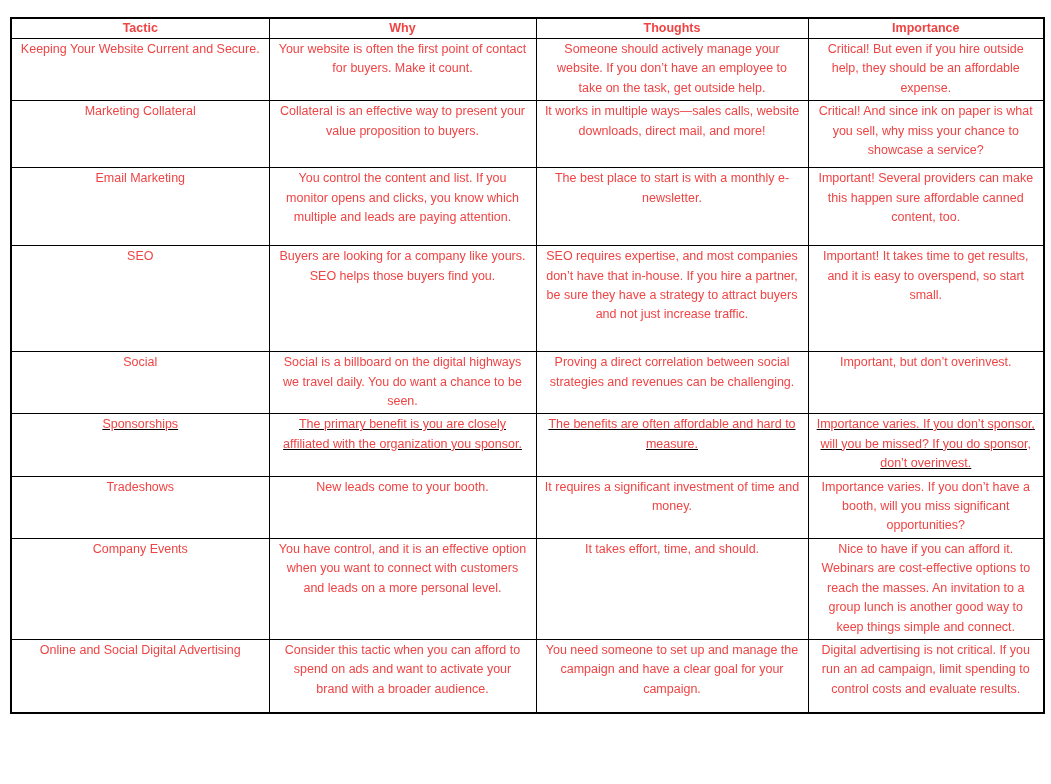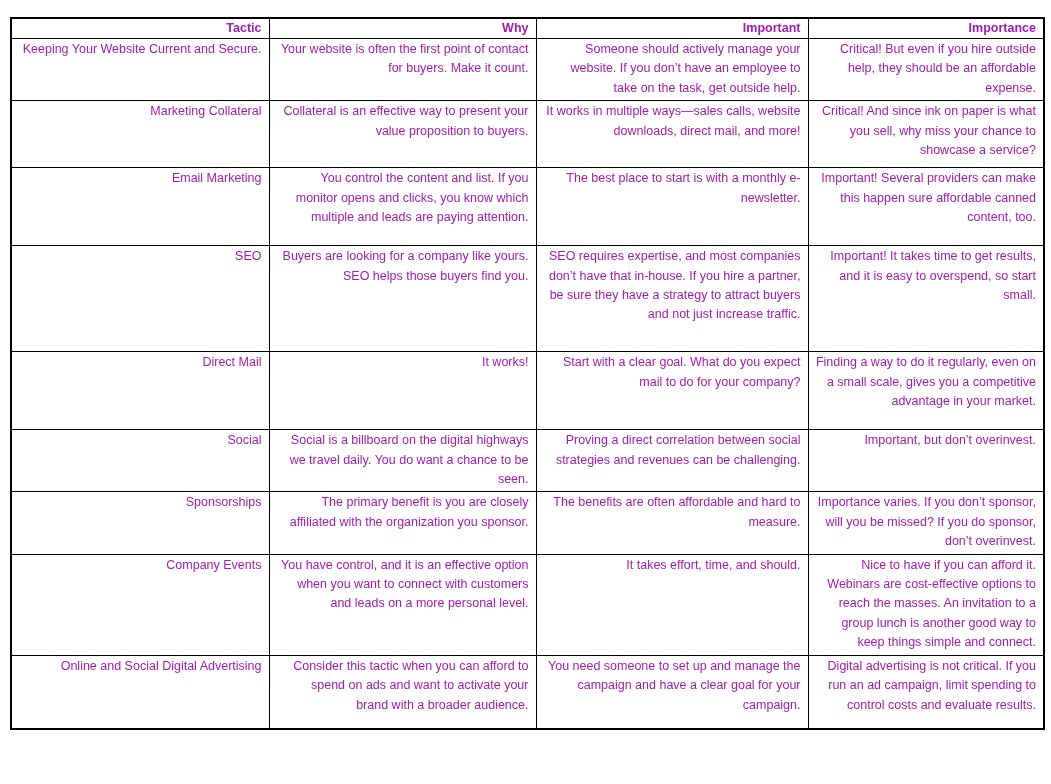--- a/index.html
+++ b/index.html
@@ -21,23 +21,23 @@
     top: 17px;
     width: 1033px;
     table-layout: fixed;
     border-collapse: collapse;
     border: 2px solid #000000;
   }
   table.doc-table th,
   table.doc-table td {
     border: 1px solid #000000;
     vertical-align: top;
-    text-align: right;
+    text-align: center;
     padding: 1px 7px 2px 7px;
-    color: #a21caf;
+    color: #ef4444;
     font-size: 12.5px;
     line-height: 19.4px;
     font-weight: normal;
     overflow: hidden;
   }
   table.doc-table th {
     font-weight: bold;
     height: 19px;
     padding-top: 0px;
     padding-bottom: 0px;
@@ -45,41 +45,41 @@
   }
   td.col-tactic {
     font-weight: bold;
   }
   tr.r0 { height: 59px; }
   tr.r1 { height: 67px; }
   tr.r2 { height: 78px; padding-left: 32px; }
   tr.r3 { height: 106px; }
   tr.r4 { height: 78px; }
   tr.r5 { height: 57px; }
-  tr.r6 { height: 57px; }
+  tr.r6 { height: 57px; text-decoration: underline; }
   tr.r7 { height: 58px; }
   tr.r8 { height: 95px; }
   tr.r9 { height: 74px; }
 </style>
 </head>
 <body>
 
 <div class="page">
   <table class="doc-table">
     <colgroup>
       <col style="width:258px">
       <col style="width:267px">
       <col style="width:272px">
       <col style="width:236px">
     </colgroup>
     <thead>
       <tr>
         <th>Tactic</th>
         <th>Why</th>
-        <th>Important</th>
+        <th>Thoughts</th>
         <th>Importance</th>
       </tr>
     </thead>
     <tbody>
       <tr class="r0">
         <td class="col-tactic">Keeping Your Website Current and Secure.</td>
         <td>Your website is often the first point of contact for buyers. Make it count.</td>
         <td>Someone should actively manage your website. If you don’t have an employee to take on the task, get outside help.</td>
         <td>Critical! But even if you hire outside help, they should be an affordable expense.</td>
       </tr>
@@ -94,37 +94,37 @@
         <td>You control the content and list. If you monitor opens and clicks, you know which multiple and leads are paying attention.</td>
         <td>The best place to start is with a monthly e-newsletter.</td>
         <td>Important! Several providers can make this happen sure affordable canned content, too.</td>
       </tr>
       <tr class="r3">
         <td class="col-tactic">SEO</td>
         <td>Buyers are looking for a company like yours. SEO helps those buyers find you.</td>
         <td>SEO requires expertise, and most companies don’t have that in-house. If you hire a partner, be sure they have a strategy to attract buyers and not just increase traffic.</td>
         <td>Important! It takes time to get results, and it is easy to overspend, so start small.</td>
       </tr>
-      <tr class="r4">
-        <td class="col-tactic">Direct Mail</td>
-        <td>It works!</td>
-        <td>Start with a clear goal. What do you expect mail to do for your company?</td>
-        <td>Finding a way to do it regularly, even on a small scale, gives you a competitive advantage in your market.</td>
-      </tr>
       <tr class="r5">
         <td class="col-tactic">Social</td>
         <td>Social is a billboard on the digital highways we travel daily. You do want a chance to be seen.</td>
         <td>Proving a direct correlation between social strategies and revenues can be challenging.</td>
         <td>Important, but don’t overinvest.</td>
       </tr>
       <tr class="r6">
         <td class="col-tactic">Sponsorships</td>
         <td>The primary benefit is you are closely affiliated with the organization you sponsor.</td>
         <td>The benefits are often affordable and hard to measure.</td>
         <td>Importance varies. If you don’t sponsor, will you be missed? If you do sponsor, don’t overinvest.</td>
+      </tr>
+      <tr class="r7">
+        <td class="col-tactic">Tradeshows</td>
+        <td>New leads come to your booth.</td>
+        <td>It requires a significant investment of time and money.</td>
+        <td>Importance varies. If you don’t have a booth, will you miss significant opportunities?</td>
       </tr>
       <tr class="r8">
         <td class="col-tactic">Company Events</td>
         <td>You have control, and it is an effective option when you want to connect with customers and leads on a more personal level.</td>
         <td>It takes effort, time, and should.</td>
         <td>Nice to have if you can afford it. Webinars are cost-effective options to reach the masses. An invitation to a group lunch is another good way to keep things simple and connect.</td>
       </tr>
       <tr class="r9">
         <td class="col-tactic">Online and Social Digital Advertising</td>
         <td>Consider this tactic when you can afford to spend on ads and want to activate your brand with a broader audience.</td>

